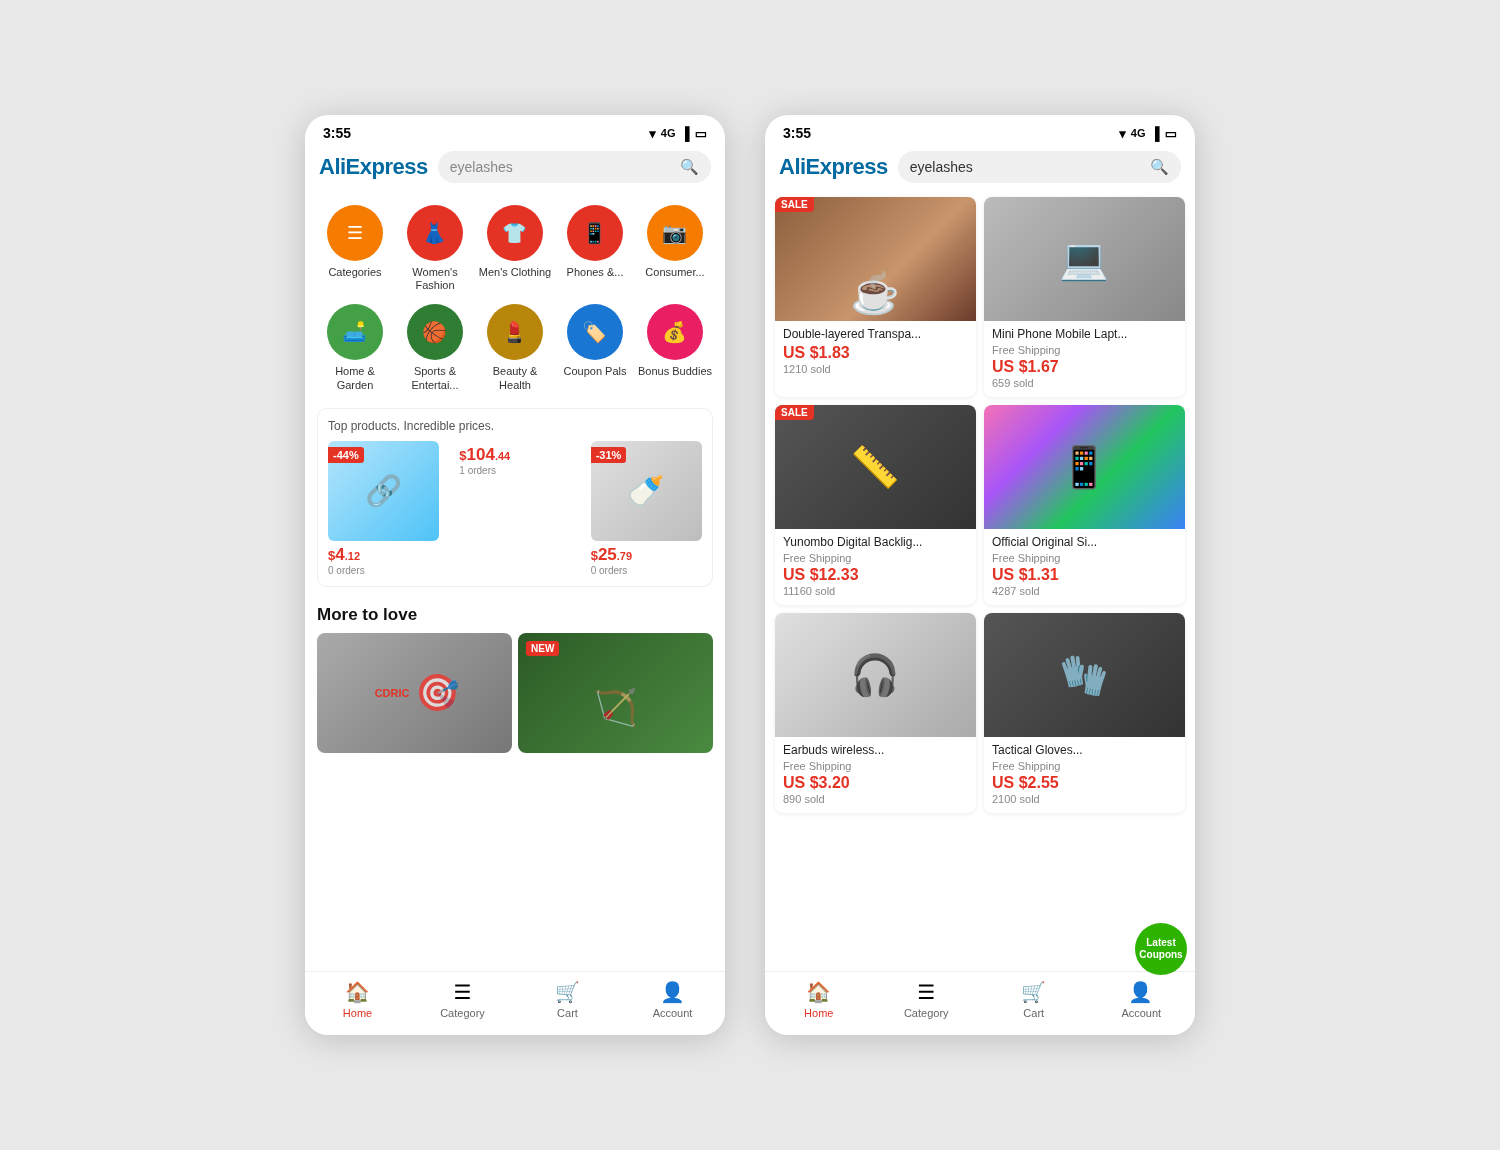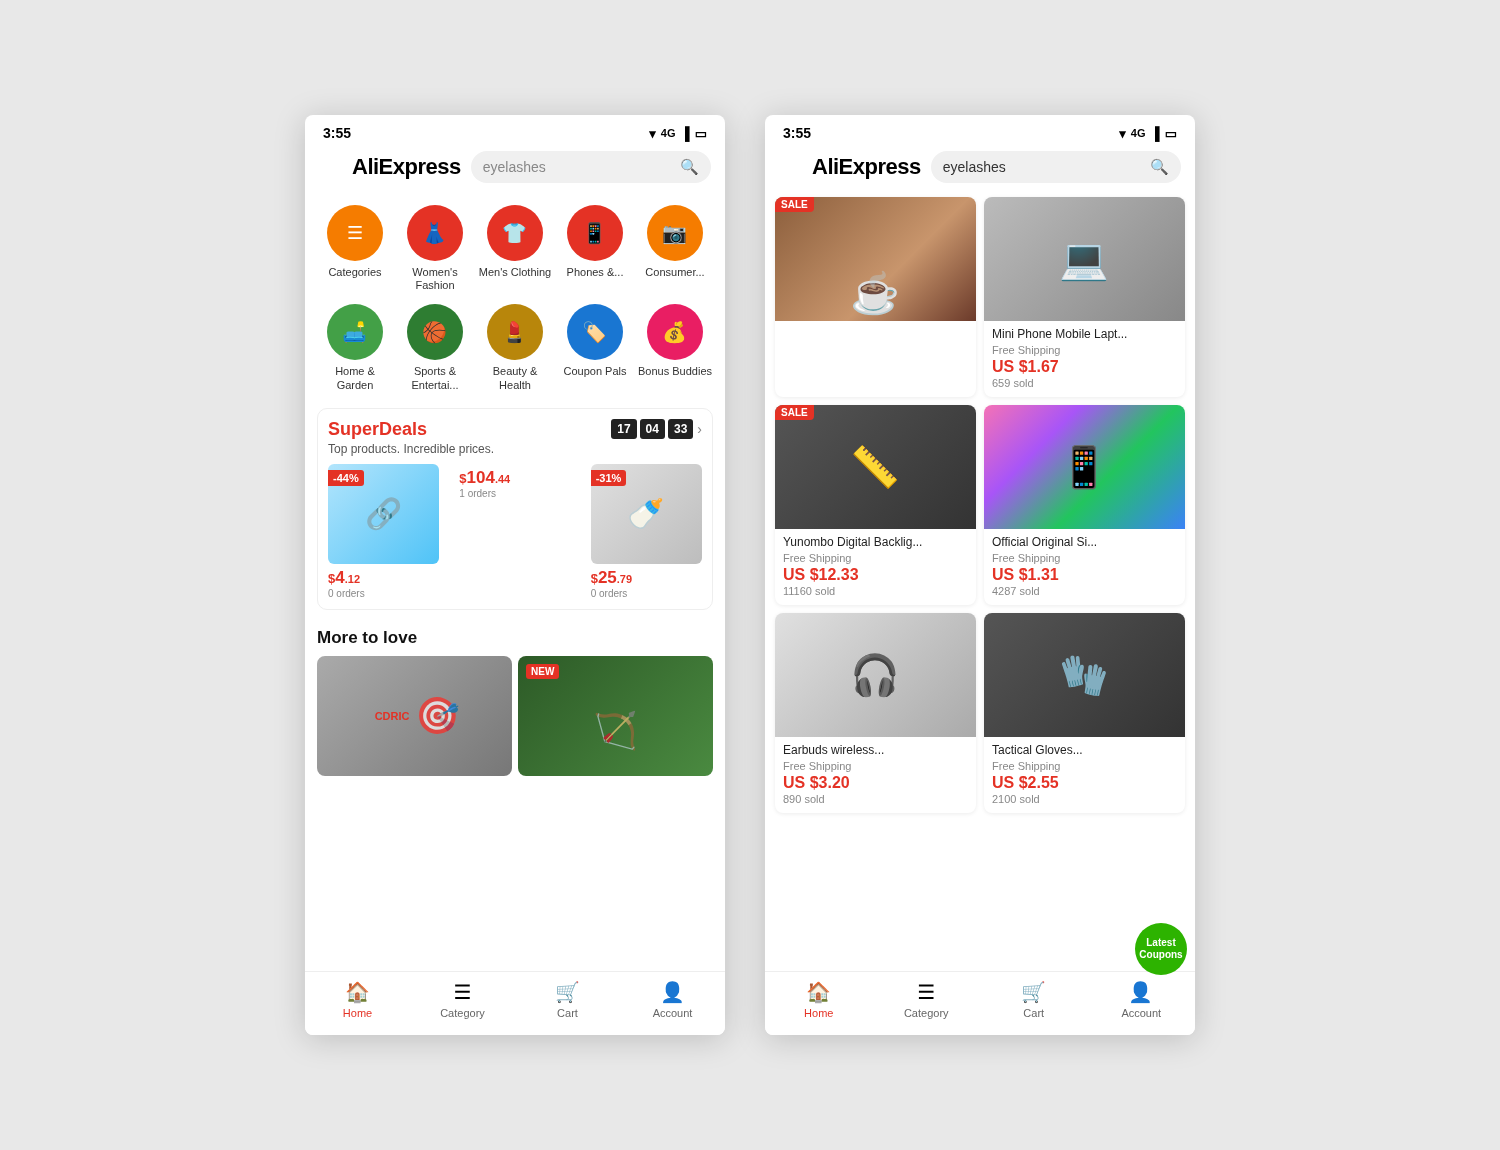--- a/index.html
+++ b/index.html
@@ -11,21 +11,21 @@
       min-height: 1150px;
       width: 1500px;
       font-family: -apple-system, BlinkMacSystemFont, 'Segoe UI', Arial, sans-serif;
       gap: 40px;
       padding: 40px 60px;
     }
 
     
     .phone {
       background: #fff;
-      border-radius: 8px;
+      border-radius: 23px;
       box-shadow: 0 4px 32px rgba(0,0,0,0.18);
       overflow: hidden;
       position: relative;
       flex-shrink: 0;
     }
     .phone-left {
       width: 420px;
       height: 920px;
     }
     .phone-right {
@@ -48,24 +48,23 @@
     
     .app-header {
       display: flex;
       align-items: center;
       padding: 6px 14px 8px;
       gap: 10px;
     }
     .logo {
       font-size: 22px;
       font-weight: 800;
-      color: #000000;
+      color: #0369a1;
       letter-spacing: -0.5px;
       white-space: nowrap;
-      margin-left: 33px;
     }
     .search-bar {
       flex: 1;
       background: #f0f0f0;
       border-radius: 20px;
       display: flex;
       align-items: center;
       padding: 7px 12px;
       gap: 6px;
     }
@@ -455,31 +454,20 @@
     </div>
     <div class="cat-item">
       <div class="cat-circle" style="background:#e91e63;">
         <span style="color:#fff;font-size:20px;">💰</span>
       </div>
       <span class="cat-label">Bonus Buddies</span>
     </div>
   </div>
 
   <div class="super-deals">
-    <div class="super-deals-header">
-      <span class="super-deals-title">SuperDeals</span>
-      <div style="display:flex;align-items:center;">
-        <div class="timer-boxes">
-          <span class="timer-box">17</span>
-          <span class="timer-box">04</span>
-          <span class="timer-box">33</span>
-        </div>
-        <span class="chevron-right">›</span>
-      </div>
-    </div>
     <div class="super-deals-subtitle">Top products. Incredible prices.</div>
     <div class="deals-row">
 
       <div class="deal-card">
         <div class="deal-image img-leash">
           <span class="discount-badge">-44%</span>
           <span style="font-size:30px;">🔗</span>
         </div>
         <div class="deal-price">
           <span style="font-size:13px;">$</span><span class="deal-price-big">4</span><span class="deal-price-small">.12</span>
@@ -562,20 +550,25 @@
   </div>
 
   <div class="results-scroll">
     <div class="results-grid">
 
       <div class="result-card">
         <div class="result-image img-coffee">
           <span class="sale-badge">SALE</span>
           <span style="font-size:40px;">☕</span>
         </div>
+        <div class="result-info">
+          <div class="result-title">Double-layered Transpa...</div>
+          <div class="result-price">US $1.83</div>
+          <div class="result-sold">1210 sold</div>
+        </div>
       </div>
 
       <div class="result-card">
         <div class="result-image img-phones">
           <span style="font-size:40px;">💻</span>
         </div>
         <div class="result-info">
           <div class="result-title">Mini Phone Mobile Lapt...</div>
           <div class="free-shipping">Free Shipping</div>
           <div class="result-price">US $1.67</div>

